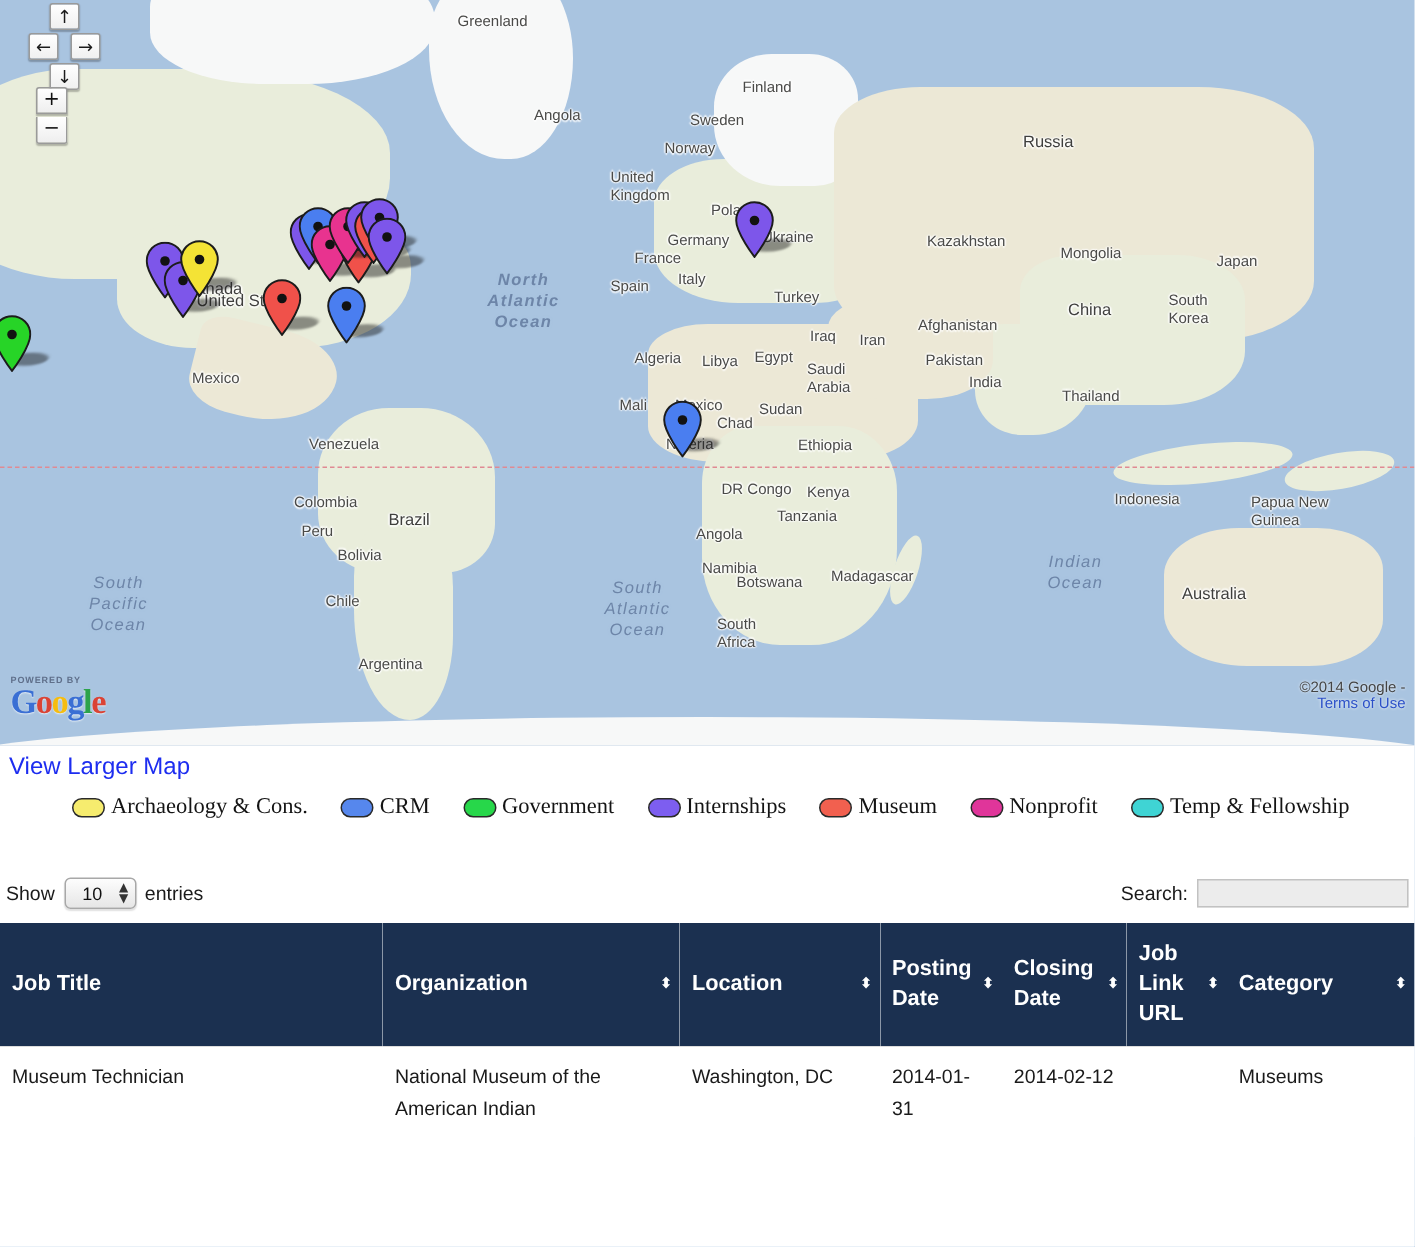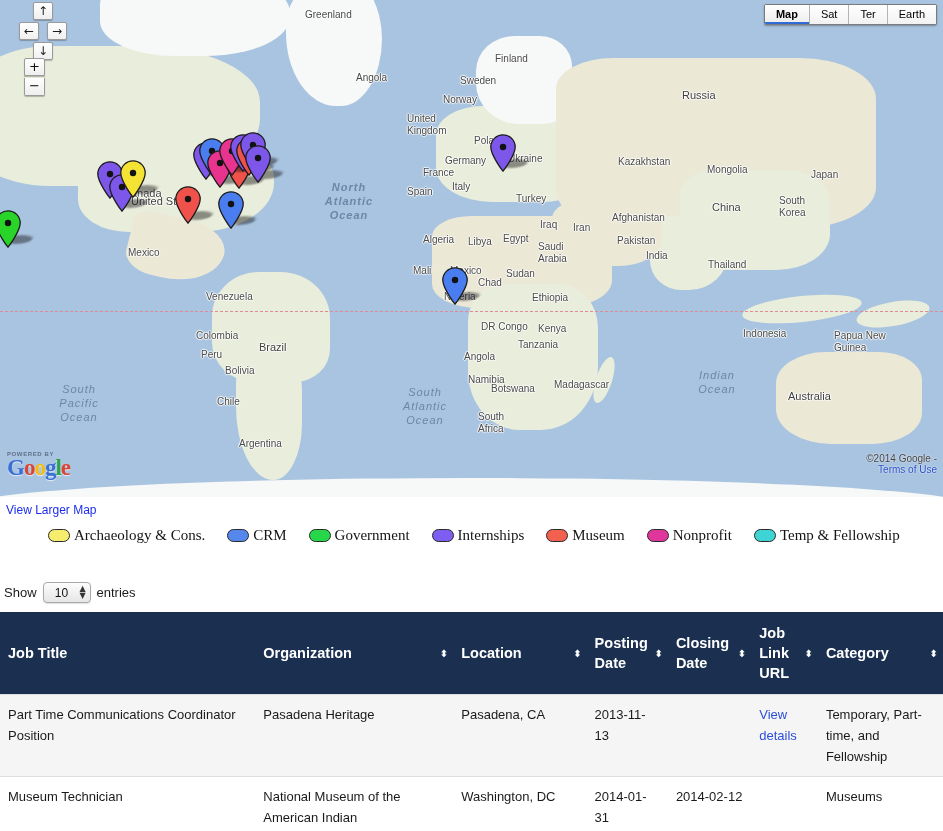--- a/index.html
+++ b/index.html
@@ -167,21 +167,21 @@
     border-radius: 50%;
     transform: skewX(-36deg) scaleY(.8);
     filter: blur(1px);
   }
 
   
   #view-larger {
     display: inline-block;
     margin: 6px 0 0 6px;
     color: #1d2df0;
-    font-size: 12px;
+    font-size: 16px;
     font-family: "Liberation Sans", sans-serif;
     text-decoration: none;
     cursor: pointer;
   }
 
   #legend {
     display: flex;
     align-items: center;
     margin: 9px 0 0 48px;
     gap: 22px;
@@ -536,26 +536,20 @@
       <div class="ctrl-btn" id="btn-left">←</div>
       <div class="ctrl-btn" id="btn-right">→</div>
       <div class="ctrl-btn" id="btn-down">↓</div>
     </div>
 
     <div id="zoom-ctrl">
       <div class="zoom-btn" id="btn-zoomin">+</div>
       <div class="zoom-btn" id="btn-zoomout">−</div>
     </div>
 
-    <div id="maptype">
-        <div class="mt-btn active">Map</div>
-        <div class="mt-btn">Sat</div>
-        <div class="mt-btn">Ter</div>
-        <div class="mt-btn">Earth</div>
-      </div>
 
     <div id="g-logo">
       <div id="g-powered">POWERED BY</div>
       <div id="g-word"><span class="gb">G</span><span class="gr">o</span><span class="gy">o</span><span class="gb">g</span><span class="gg">l</span><span class="gr">e</span></div>
     </div>
 
     <div id="attrib">
       <span>©2014 Google -</span><br>
       <a id="terms">Terms of Use</a>
     </div>
@@ -597,20 +591,24 @@
   </div>
 
 <div id="table-controls">
   <div id="length-ctrl">
     <span>Show</span>
     <span id="select-wrap">
       <select id="entries-select"><option value="10">10</option><option value="25">25</option><option value="50">50</option><option value="100">100</option></select>
       <span id="select-arrows">▲<br>▼</span>
     </span>
     <span>entries</span>
+  </div>
+  <div id="filter-ctrl">
+    <span>Search:</span>
+    <input id="search-input" type="text" placeholder="" style="">
   </div>
 </div>
 
 <table id="jobs">
   <colgroup id="jobs-colgroup">
       <col style="width: 245px;">
       <col style="width: 190px;">
       <col style="width: 128px;">
       <col style="width: 78px;">
       <col style="width: 80px;">
@@ -622,29 +620,20 @@
         <th><span>Job Title</span></th>
         <th><span>Organization</span><span class="sort-arrows">⬍</span></th>
         <th><span>Location</span><span class="sort-arrows">⬍</span></th>
         <th><span>Posting Date</span><span class="sort-arrows">⬍</span></th>
         <th><span>Closing Date</span><span class="sort-arrows">⬍</span></th>
         <th><span>Job Link URL</span><span class="sort-arrows">⬍</span></th>
         <th><span>Category</span><span class="sort-arrows">⬍</span></th>
       </tr>
   </thead>
   <tbody id="jobs-body">
-      <tr class="even">
-        <td>Part Time Communications Coordinator Position</td>
-        <td>Pasadena Heritage</td>
-        <td>Pasadena, CA</td>
-        <td>2013-11-13</td>
-        <td></td>
-        <td><a class="details-link">View details</a></td>
-        <td>Temporary, Part-time, and Fellowship</td>
-      </tr>
       <tr class="odd">
         <td>Museum Technician</td>
         <td>National Museum of the American Indian</td>
         <td>Washington, DC</td>
         <td>2014-01-31</td>
         <td>2014-02-12</td>
         <td></td>
         <td>Museums</td>
       </tr>
     </tbody>

